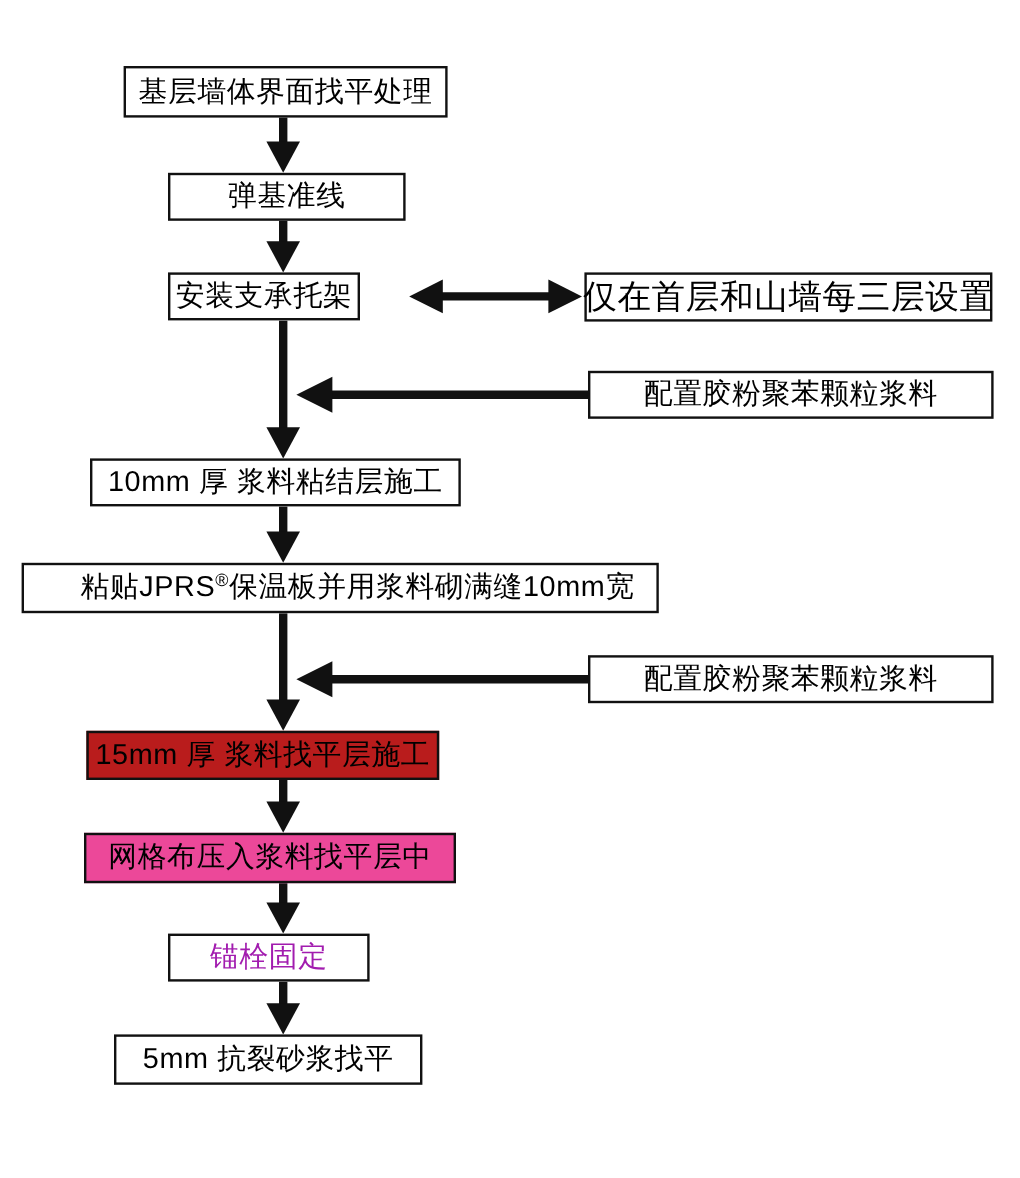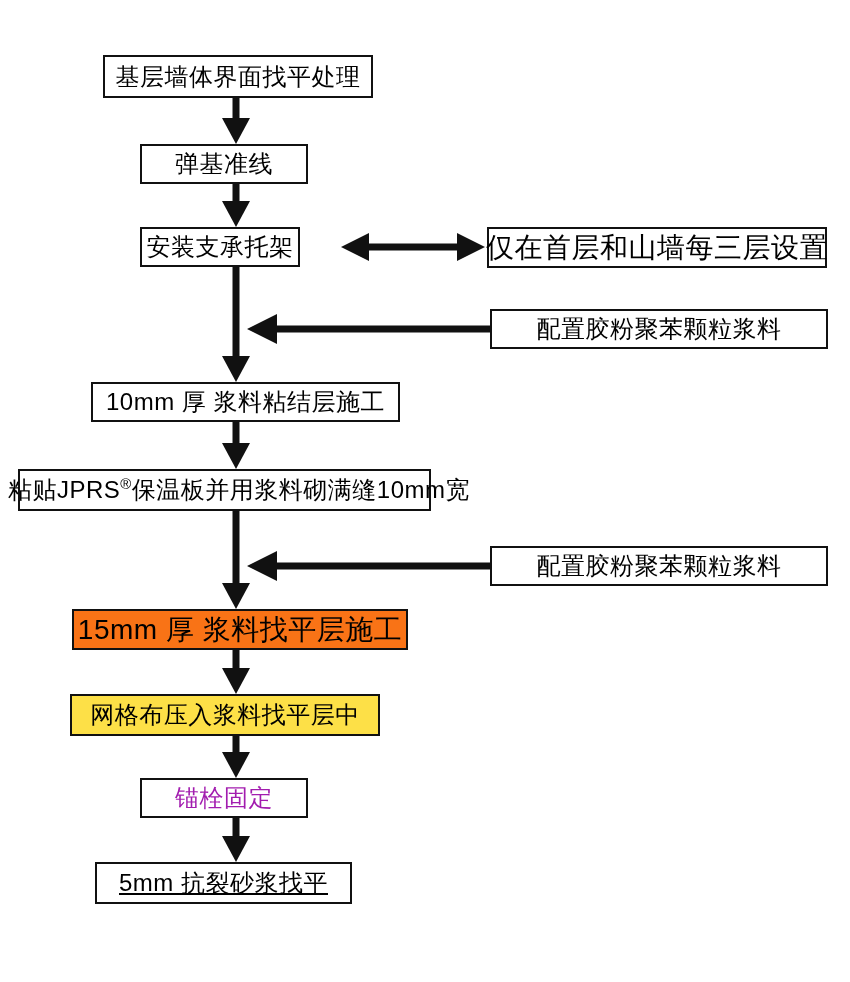--- a/index.html
+++ b/index.html
@@ -110,49 +110,49 @@
     <g>
       <line x1="236" y1="818" x2="236" y2="848" stroke="#111111" stroke-width="7"></line>
       <polygon points="236,862 222,836 250,836" fill="#111111"></polygon>
     </g>
   </svg>
 
   <div class="node" style="left: 103px; top: 55px; width: 270px; height: 43px; font-size: 24px; border-color: rgb(17, 17, 17); background: rgb(255, 255, 255); color: rgb(0, 0, 0);">
     <span class="node-label">基层墙体界面找平处理</span>
   </div>
 
-  <div class="node" style="left: 140px; top: 144px; width: 168px; height: 40px; font-size: 24px; border-color: rgb(17, 17, 17); background: rgb(255, 255, 255); color: rgb(0, 0, 0);">
+  <div class="node" style="left: 140px; top: 144px; width: 198px; height: 40px; font-size: 24px; border-color: rgb(17, 17, 17); background: rgb(255, 255, 255); color: rgb(0, 0, 0);">
     <span class="node-label">弹基准线</span>
   </div>
 
   <div class="node" style="left: 140px; top: 227px; width: 160px; height: 40px; font-size: 24px; border-color: rgb(17, 17, 17); background: rgb(255, 255, 255); color: rgb(0, 0, 0);">
     <span class="node-label">安装支承托架</span>
   </div>
 
-  <div class="node" style="left: 75px; top: 382px; width: 309px; height: 40px; font-size: 24px; border-color: rgb(17, 17, 17); background: rgb(255, 255, 255); color: rgb(0, 0, 0); margin-left: 16px;">
+  <div class="node" style="left: 75px; top: 382px; width: 309px; height: 40px; font-size: 24px; border-color: rgb(17, 17, 17); background: rgb(255, 255, 255); color: rgb(0, 0, 0);">
     <span class="node-label">10mm 厚 浆料粘结层施工</span>
   </div>
 
-  <div class="node" style="left: 18px; top: 469px; width: 413px; height: 42px; font-size: 24px; border-color: rgb(17, 17, 17); background: rgb(255, 255, 255); color: rgb(0, 0, 0); padding-left: 29px;">
+  <div class="node" style="left: 18px; top: 469px; width: 531px; height: 42px; font-size: 24px; border-color: rgb(17, 17, 17); background: rgb(255, 255, 255); color: rgb(0, 0, 0); padding-left: 29px;">
     <span class="node-label"><span>粘贴JPRS</span><sup class="reg">®</sup><span>保温板并用浆料砌满缝10mm宽</span></span>
   </div>
 
-  <div class="node" style="left: 72px; top: 609px; width: 336px; height: 41px; font-size: 28px; border-color: rgb(17, 17, 17); background: #f97316; color: rgb(0, 0, 0);">
+  <div class="node" style="left: 72px; top: 609px; width: 294px; height: 41px; font-size: 24px; border-color: rgb(17, 17, 17); background: #b91c1c; color: rgb(0, 0, 0);">
     <span class="node-label">15mm 厚 浆料找平层施工</span>
   </div>
 
-  <div class="node" style="left: 70px; top: 694px; width: 310px; height: 42px; font-size: 24px; border-color: rgb(17, 17, 17); background: #fde047; color: rgb(0, 0, 0);">
+  <div class="node" style="left: 70px; top: 694px; width: 310px; height: 42px; font-size: 24px; border-color: rgb(17, 17, 17); background: #ec4899; color: rgb(0, 0, 0);">
     <span class="node-label">网格布压入浆料找平层中</span>
   </div>
 
   <div class="node" style="left: 140px; top: 778px; width: 168px; height: 40px; font-size: 24px; border-color: rgb(17, 17, 17); background: rgb(255, 255, 255); color: #a21caf;">
     <span class="node-label">锚栓固定</span>
   </div>
 
-  <div class="node" style="left: 95px; top: 862px; width: 257px; height: 42px; font-size: 24px; border-color: rgb(17, 17, 17); background: rgb(255, 255, 255); color: rgb(0, 0, 0); text-decoration: underline;">
+  <div class="node" style="left: 95px; top: 862px; width: 257px; height: 42px; font-size: 24px; border-color: rgb(17, 17, 17); background: rgb(255, 255, 255); color: rgb(0, 0, 0);">
     <span class="node-label">5mm 抗裂砂浆找平</span>
   </div>
 
   <div class="node" style="left: 487px; top: 227px; width: 340px; height: 41px; font-size: 28px; border-color: rgb(17, 17, 17); background: rgb(255, 255, 255); color: rgb(0, 0, 0);">
     <span class="node-label">仅在首层和山墙每三层设置</span>
   </div>
 
   <div class="node" style="left: 490px; top: 309px; width: 338px; height: 40px; font-size: 24px; border-color: rgb(17, 17, 17); background: rgb(255, 255, 255); color: rgb(0, 0, 0);">
     <span class="node-label">配置胶粉聚苯颗粒浆料</span>
   </div>

